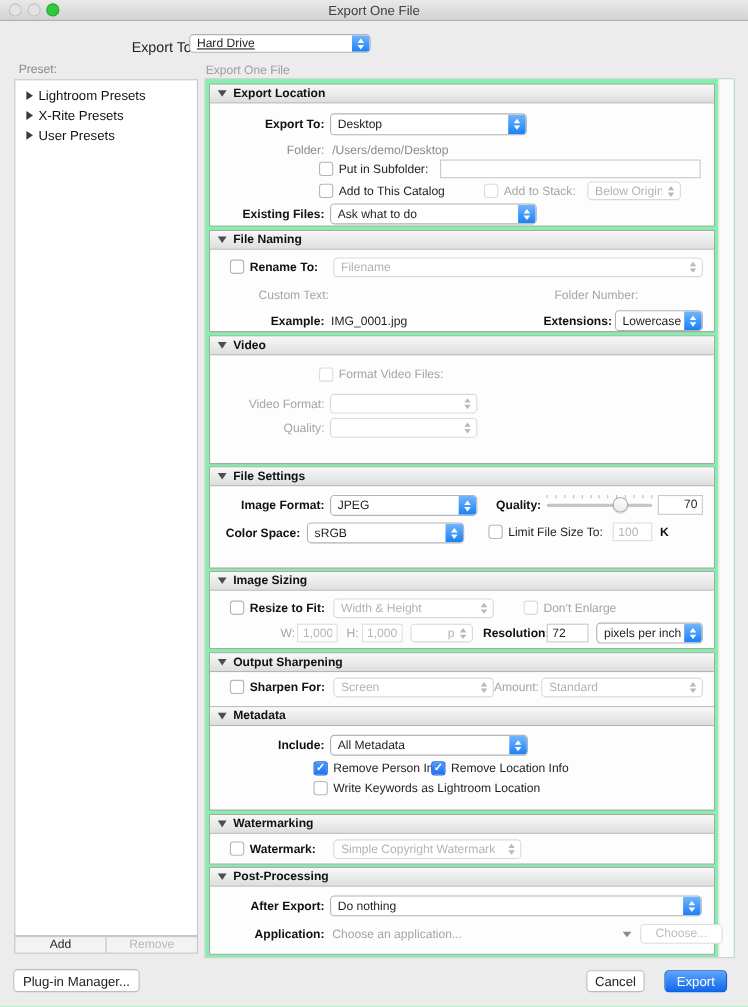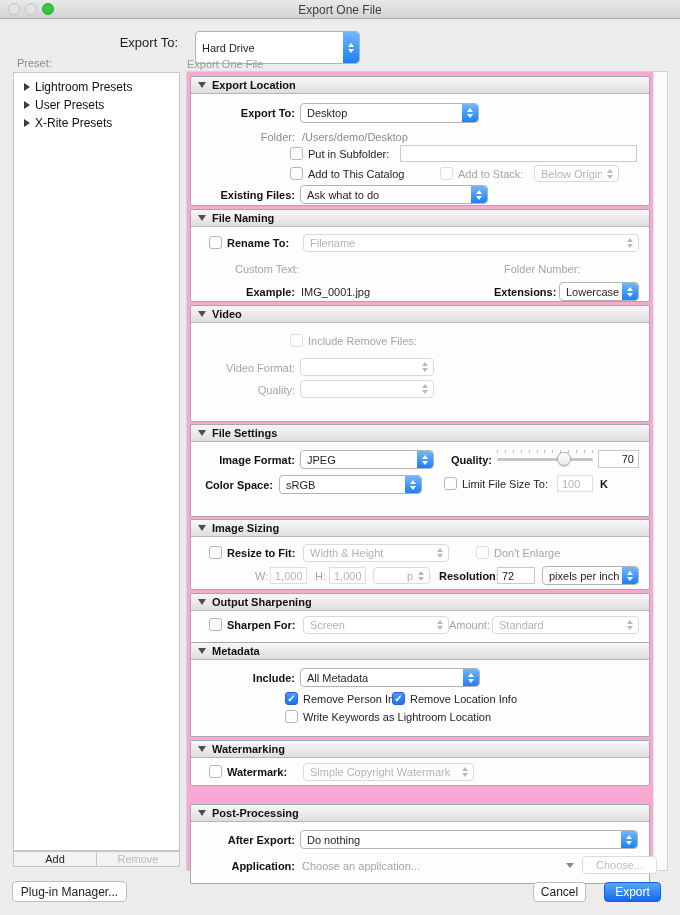--- a/index.html
+++ b/index.html
@@ -74,21 +74,21 @@
   }
   .preset-item { display:flex; align-items:center; gap:5px; padding:2px 0 2px 10px; font-size:12px; color:#111; }
   .disc { width:0; height:0; border-top:4px solid transparent; border-bottom:4px solid transparent; border-left:6px solid #3a3a3a; }
   .listbtn {
     position:absolute; top:851px; height:16px; background:#f3f3f3; border:1px solid #c6c6c6;
     font-size:11px; display:flex; align-items:center; justify-content:center;
   }
   
   .panel {
     position:absolute; left:186px; top:71px; width:482px; height:800px;
-    background:#f9a8d4; border:1px solid #d4d4d4;
+    background:#86efac; border:1px solid #d4d4d4;
   }
   .scrolltrack {
     position:absolute; right:0; top:0; width:14px; height:100%;
     background:#fbfbfb; border-left:1px solid #e4e4e4;
   }
   .section {
     position:absolute; left:3px; width:460px;
     border:1px solid #a8a8a8; background:#fdfdfd; border-radius:1px;
   }
   .sec-head {
@@ -116,42 +116,42 @@
 <body>
 
 <div class="titlebar">
   <div class="tl gray" style="left:8px;"></div>
   <div class="tl gray" style="left:25px;"></div>
   <div class="tl green" style="left:42px;"></div>
   <div class="title">Export One File</div>
 </div>
 
 <div class="lbl right" style="left:0; top:35px; width:178px; font-size:13px;">Export To:</div>
-<div class="popup" style="left:195px; top:31px; width:165px; height:33px;">
+<div class="popup" style="left:172px; top:31px; width:165px; height:17px;text-decoration:underline;">
   <span class="ptext">Hard Drive</span>
   <span class="cap">
       <span class="tri-up"></span>
       <span class="tri-dn"></span>
     </span>
 </div>
 
 <div class="lbl gray" style="left:17px; top:57px; font-size:11px;">Preset:</div>
 <div class="preset-list">
   <div style="height:5px;"></div>
   <div class="preset-item">
     <span class="disc"></span>
     <span>Lightroom Presets</span>
   </div>
   <div class="preset-item">
     <span class="disc"></span>
-    <span>User Presets</span>
+    <span>X-Rite Presets</span>
   </div>
   <div class="preset-item">
     <span class="disc"></span>
-    <span>X-Rite Presets</span>
+    <span>User Presets</span>
   </div>
 </div>
 <div class="listbtn" style="left:13px; width:84px;">Add</div>
 <div class="listbtn" style="left:96px; width:84px; color:#b9b9b9;">Remove</div>
 
 <div class="content-caption" style="left:187px; top:58px;">Export One File</div>
 
 <div class="panel">
   <div class="scrolltrack"></div>
 
@@ -221,21 +221,21 @@
         </span>
     </div>
   </div>
 
   <div class="section" style="top:233px; height:117px;">
     <div class="sec-head">
       <span class="sec-tri"></span>
       <span>Video</span>
     </div>
     <span class="cb disabled" style="left:99px; top:28px;"></span>
-    <div class="lbl dim" style="left:117px; top:29px;">Include Remove Files:</div>
+    <div class="lbl dim" style="left:117px; top:29px;">Format Video Files:</div>
     <div class="lbl dim right" style="left:0; top:56px; width:104px;">Video Format:</div>
     <div class="popup disabled" style="left:109px; top:52px; width:134px; height:18px;">
       <span class="ptext"></span>
       <span class="cap">
           <span class="tri-up"></span>
           <span class="tri-dn"></span>
         </span>
     </div>
     <div class="lbl dim right" style="left:0; top:78px; width:104px;">Quality:</div>
     <div class="popup disabled" style="left:109px; top:74px; width:134px; height:18px;">
@@ -387,21 +387,21 @@
     <div class="lbl strong" style="left:36px; top:25px;">Watermark:</div>
     <div class="popup disabled" style="left:112px; top:22px; width:171px; height:18px;">
       <span class="ptext">Simple Copyright Watermark</span>
       <span class="cap">
           <span class="tri-up"></span>
           <span class="tri-dn"></span>
         </span>
     </div>
   </div>
 
-  <div class="section" style="top:716px; height:80px;margin-top:16px;">
+  <div class="section" style="top:716px; height:80px;">
     <div class="sec-head">
       <span class="sec-tri"></span>
       <span>Post-Processing</span>
     </div>
     <div class="lbl strong right" style="left:0; top:29px; width:104px;">After Export:</div>
     <div class="popup" style="left:109px; top:25px; width:338px; height:19px;">
       <span class="ptext">Do nothing</span>
       <span class="cap">
           <span class="tri-up"></span>
           <span class="tri-dn"></span>

